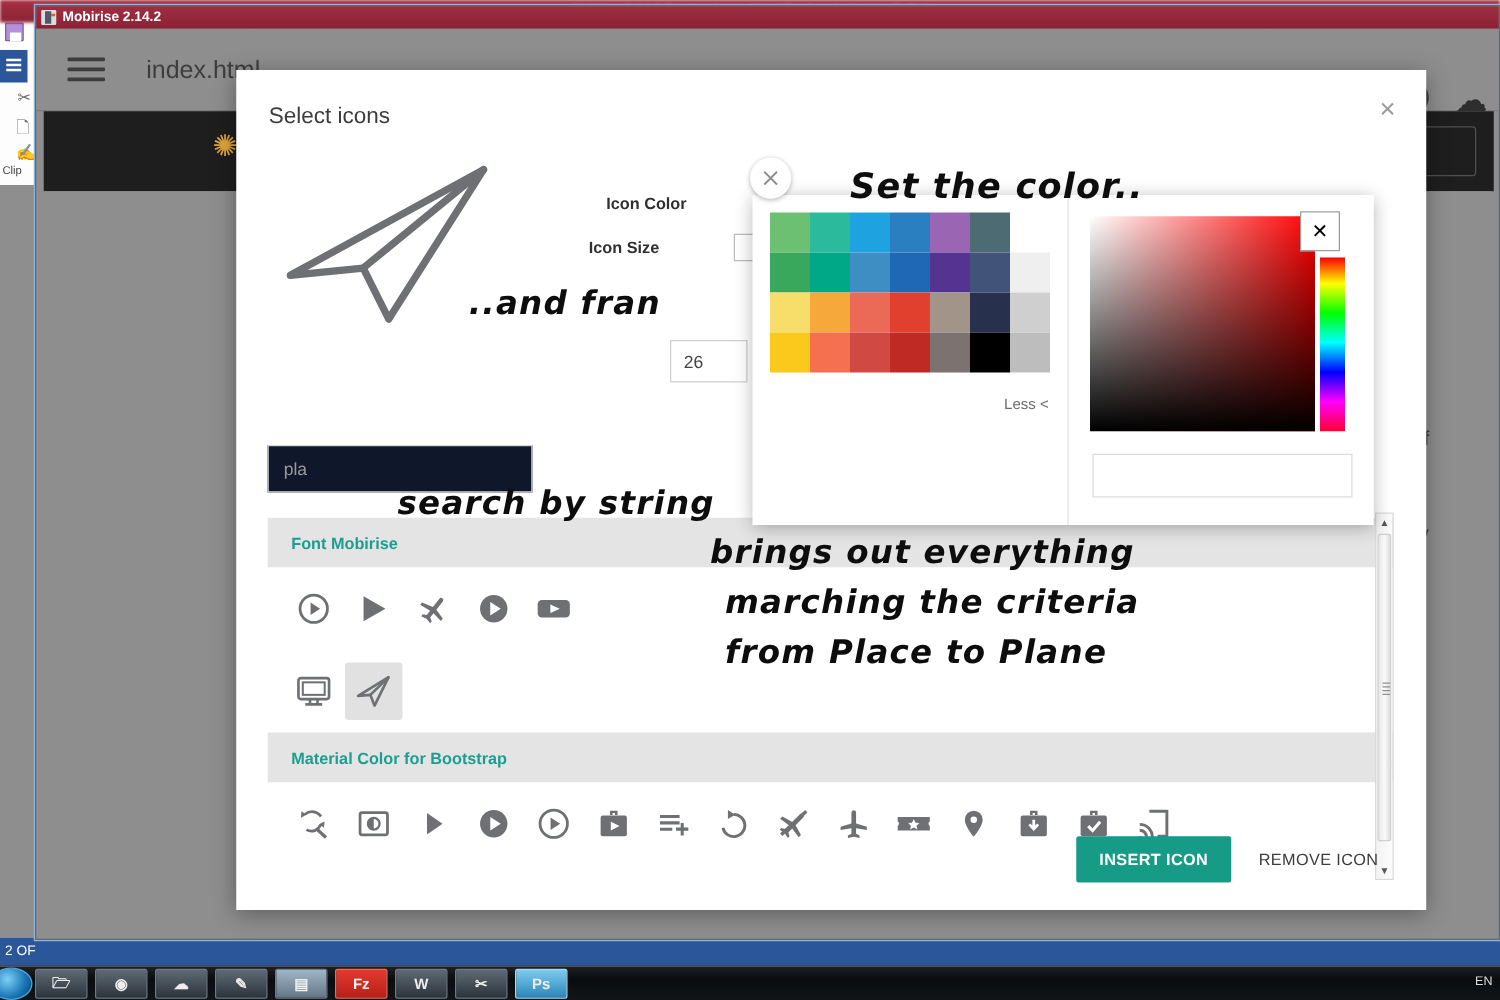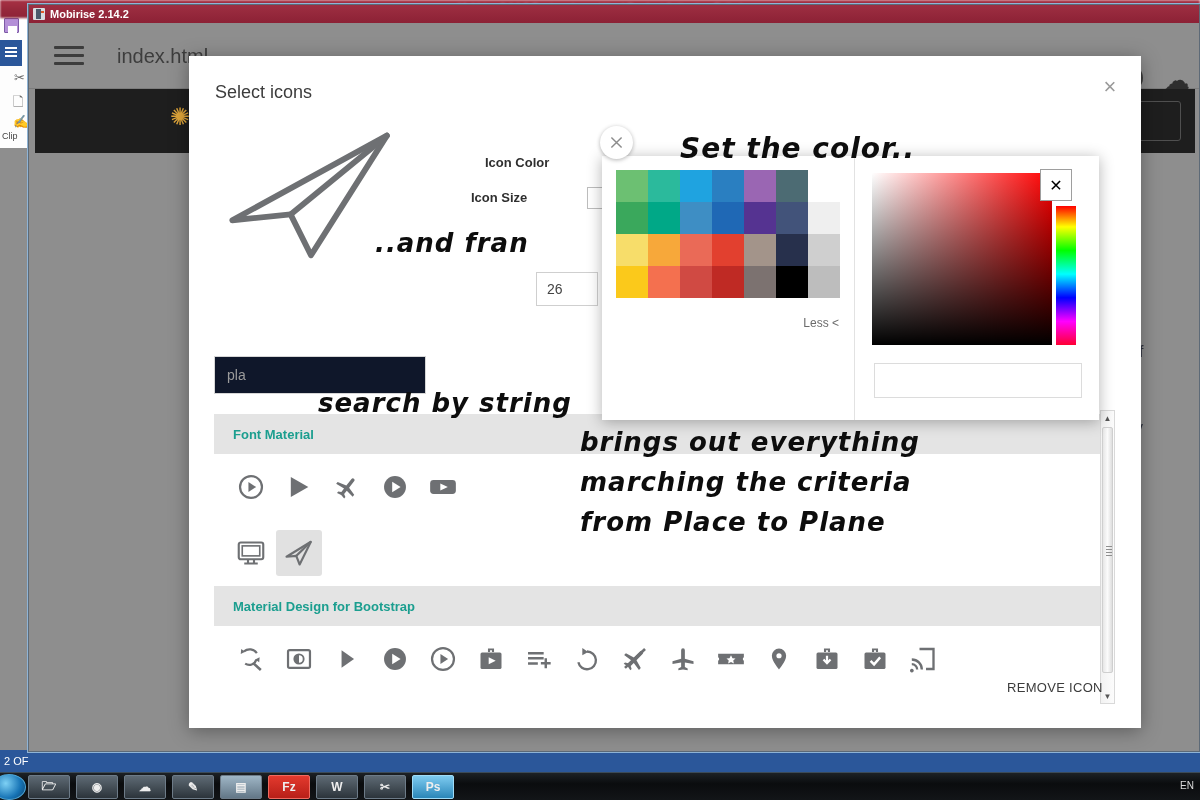--- a/index.html
+++ b/index.html
@@ -229,21 +229,21 @@
   }
 
   
   .hand {
     position:absolute; font-family:"DejaVu Sans", sans-serif; font-weight:bold;
     color:#0d0d0d; font-style:italic; white-space:nowrap; letter-spacing:1px;
   }
   #hand-color { left:680px; top:132px; font-size:28px; }
   #hand-size  { left:375px; top:228px; font-size:26px; }
   #hand-search{ left:318px; top:350px; font-size:26px;margin-top:38px; }
-  #hand-b1 { left:580px; top:427px; font-size:26px; }
+  #hand-b1 { left:568px; top:427px; font-size:26px; }
   #hand-b2 { left:580px; top:467px; font-size:26px; }
   #hand-b3 { left:580px; top:507px; font-size:26px; }
 </style>
 </head>
 <body>
 
 <div id="word-app">
 
   <div id="word-ribbon">
     <div class="ribbon-tabrow"></div>
@@ -335,21 +335,21 @@
 
   <div class="fl-label" id="lbl-color">Icon Color</div>
   <div class="fl-label" id="lbl-size">Icon Size</div>
   <div id="color-swatch-btn"></div>
   <div id="size-input">26</div>
   <div id="search-input" title="Search icon">pla</div>
 
   <div id="icon-list">
 
     <div class="grp-header">
-      <span>Font Material</span>
+      <span>Font Mobirise</span>
     </div>
     <div class="grp-body">
       <div class="ico-cell">
         <svg width="28" height="28" viewBox="0 0 24 24">
             <circle cx="12" cy="12" r="9.4" fill="none" stroke="#6e7073" stroke-width="1.9"></circle>
             <path d="M9.8 7.7 L16.4 12 L9.8 16.3 Z" fill="#6e7073"></path>
           </svg>
       </div>
       <div class="ico-cell">
         <svg width="28" height="28" viewBox="0 0 24 24">
@@ -385,21 +385,21 @@
       </div>
       <div class="ico-cell sel">
         <svg width="30" height="30" viewBox="0 0 24 24">
             <path d="M2 15 L21.5 3 L12.5 21.2 L9.8 14.3 Z" fill="none" stroke="#6e7073" stroke-width="1.7" stroke-linejoin="round"></path>
             <path d="M9.8 14.3 L21.5 3" fill="none" stroke="#6e7073" stroke-width="1.7"></path>
           </svg>
       </div>
     </div>
 
     <div class="grp-header">
-      <span>Material Design for Bootstrap</span>
+      <span>Material Color for Bootstrap</span>
     </div>
     <div class="grp-body">
       <div class="ico-cell">
         <svg width="28" height="28" viewBox="0 0 24 24">
             <path d="M6 5.5 a7.5 7.5 0 0 1 11 1.5" fill="none" stroke="#6e7073" stroke-width="1.9"></path>
             <path d="M3.6 3.4 L7 5.8 L3.2 7.8 Z" fill="#6e7073"></path>
             <path d="M16.6 12.6 a6.4 6.4 0 0 1 -9.6 3.4" fill="none" stroke="#6e7073" stroke-width="1.9"></path>
             <path d="M19 14.8 L15.6 12.4 L19.4 10.4 Z" fill="#6e7073"></path>
             <path d="M14 15.6 L20.4 21.4" stroke="#6e7073" stroke-width="2.2" fill="none"></path>
           </svg>
@@ -503,20 +503,21 @@
       <div id="sb-grip">
           <i></i>
           <i></i>
           <i></i>
           <i></i>
         </div>
     </div>
     <div class="sb-arrow" id="sb-down">▼</div>
   </div>
 
+  <button id="insert-icon-btn">INSERT ICON</button>
   <button id="remove-icon-btn">REMOVE ICON</button>
 </div>
 
 <div id="cp-popup">
   <div id="cp-left">
     <div id="cp-swatches">
         <div style="background: rgb(108, 192, 114);"></div>
         <div style="background: rgb(43, 186, 156);"></div>
         <div style="background: rgb(31, 163, 224);"></div>
         <div style="background: rgb(42, 127, 193);"></div>

